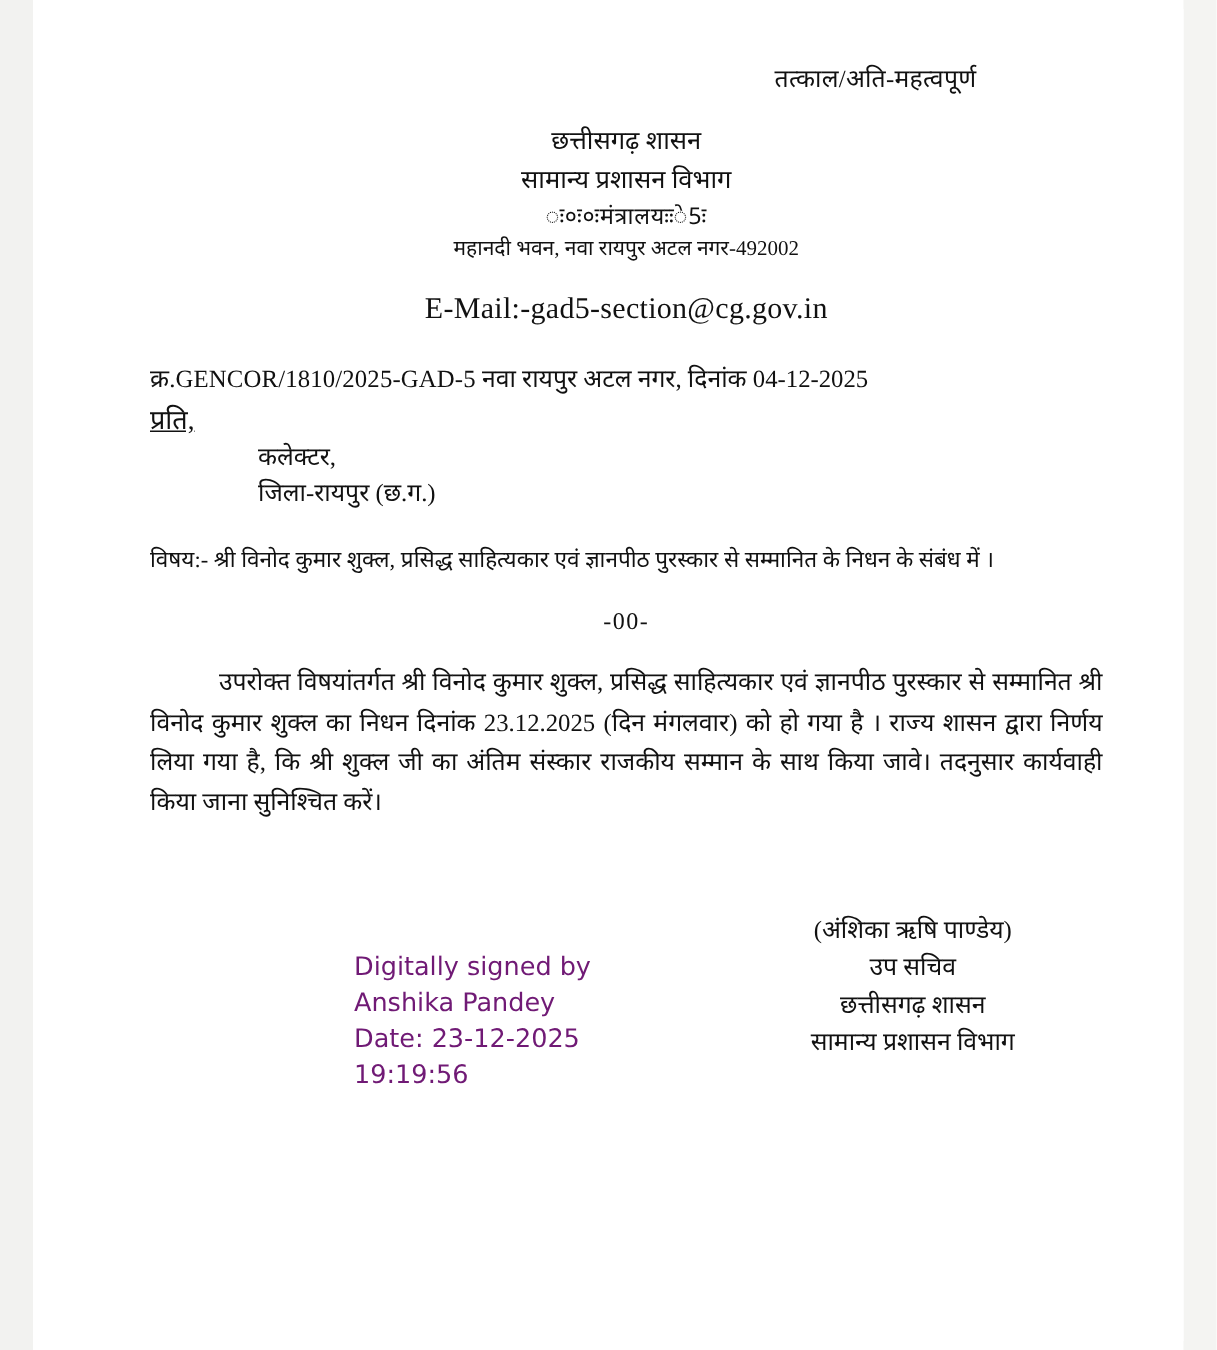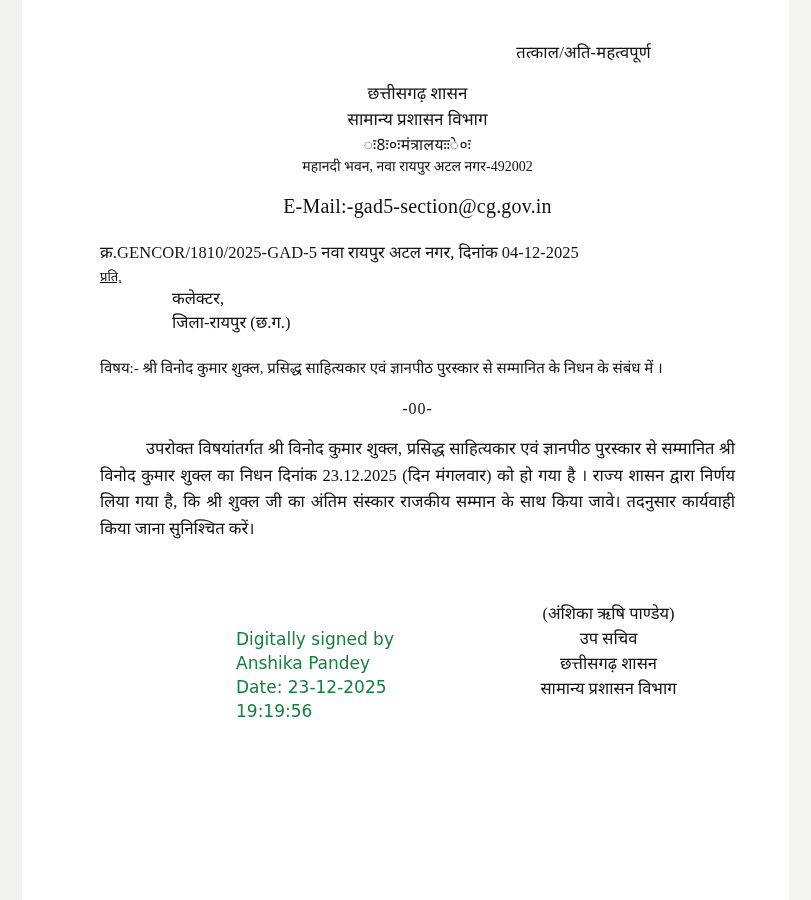--- a/index.html
+++ b/index.html
@@ -76,21 +76,21 @@
 
   .ref-line {
     font-size: 16.5px;
     margin-bottom: 4px;
   }
   .ref-line .ref-code {
     font-family: "Liberation Serif", "DejaVu Serif", serif;
     letter-spacing: 0.1px;
   }
   .to-word {
-    font-size: 13px;
+    font-size: 18px;
     margin-bottom: 2px;
     text-decoration: underline;
   }
   .addressee {
     margin-left: 72px;
     font-size: 16.5px;
     line-height: 1.45;
   }
 
   .subject {
@@ -121,21 +121,21 @@
     margin-top: 58px;
     height: 130px;
   }
   .digital-sign {
     position: absolute;
     left: 136px;
     top: 26px;
     font-family: "DejaVu Sans", "Liberation Sans", sans-serif;
     font-size: 17px;
     line-height: 1.42;
-    color: #15803d;
+    color: #701a75;
     white-space: pre-line;
   }
   .officer {
     position: absolute;
     left: 382px;
     top: 0px;
     width: 253px;
     text-align: center;
     font-size: 16.5px;
     line-height: 1.52;
@@ -151,21 +151,21 @@
   <div class="edge-right"></div>
 
   <div class="sheet">
     <div class="content">
 
       <div class="urgent-line">तत्काल/अति-महत्वपूर्ण</div>
 
       <div class="letterhead">
         <div class="lh-1">छत्तीसगढ़ शासन</div>
         <div class="lh-2">सामान्य प्रशासन विभाग</div>
-        <div class="lh-3">ः8ः०ःमंत्रालयःःे०ः</div>
+        <div class="lh-3">ः०ः०ःमंत्रालयःःे5ः</div>
         <div class="lh-4">महानदी भवन, नवा रायपुर अटल नगर-492002</div>
       </div>
 
       <div class="email">E-Mail:-gad5-section@cg.gov.in</div>
 
       <div class="ref-line">
         <span class="ref-code">क्र.GENCOR/1810/2025-GAD-5</span>
         <span>नवा रायपुर अटल नगर,</span>
         <span>दिनांक</span>
         <span>04-12-2025</span>

